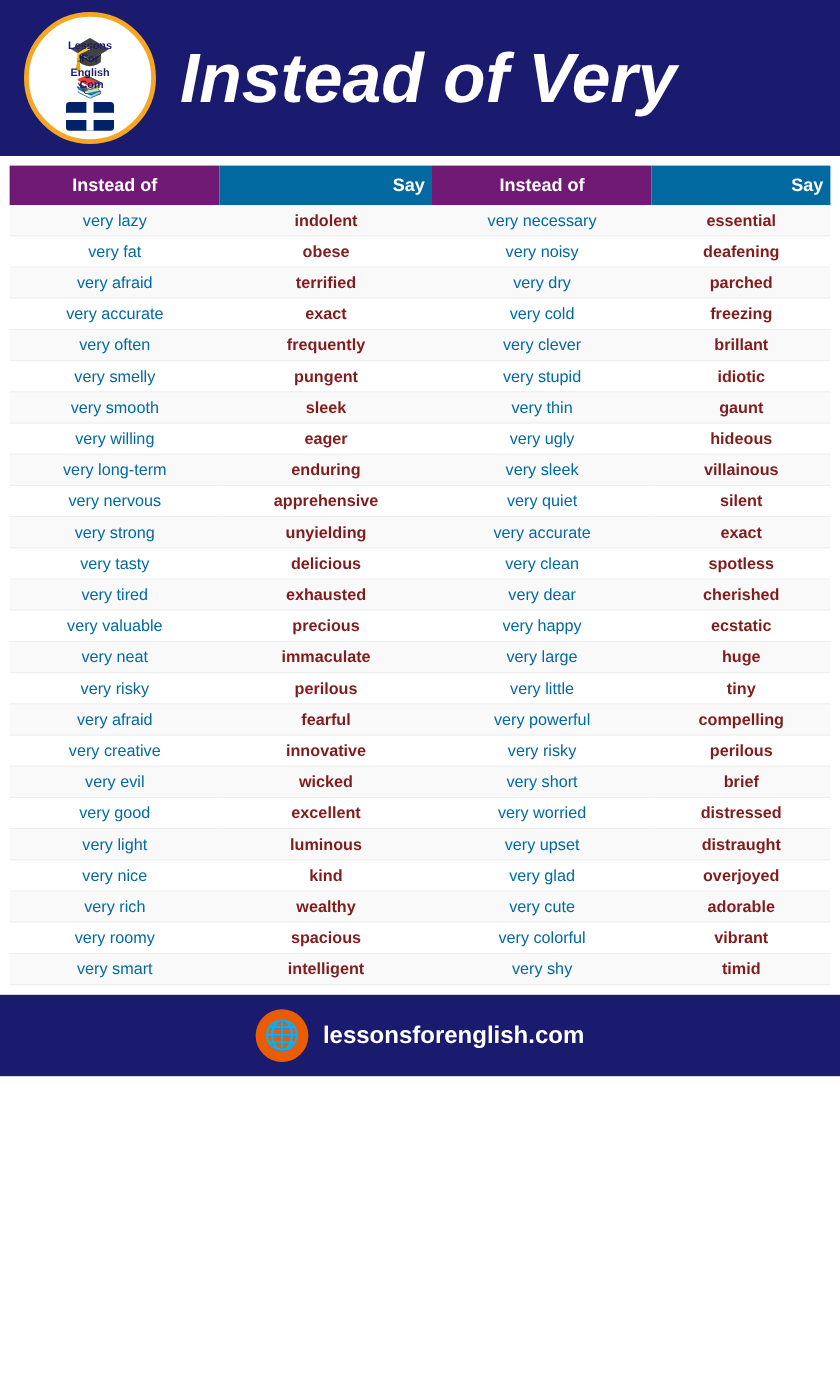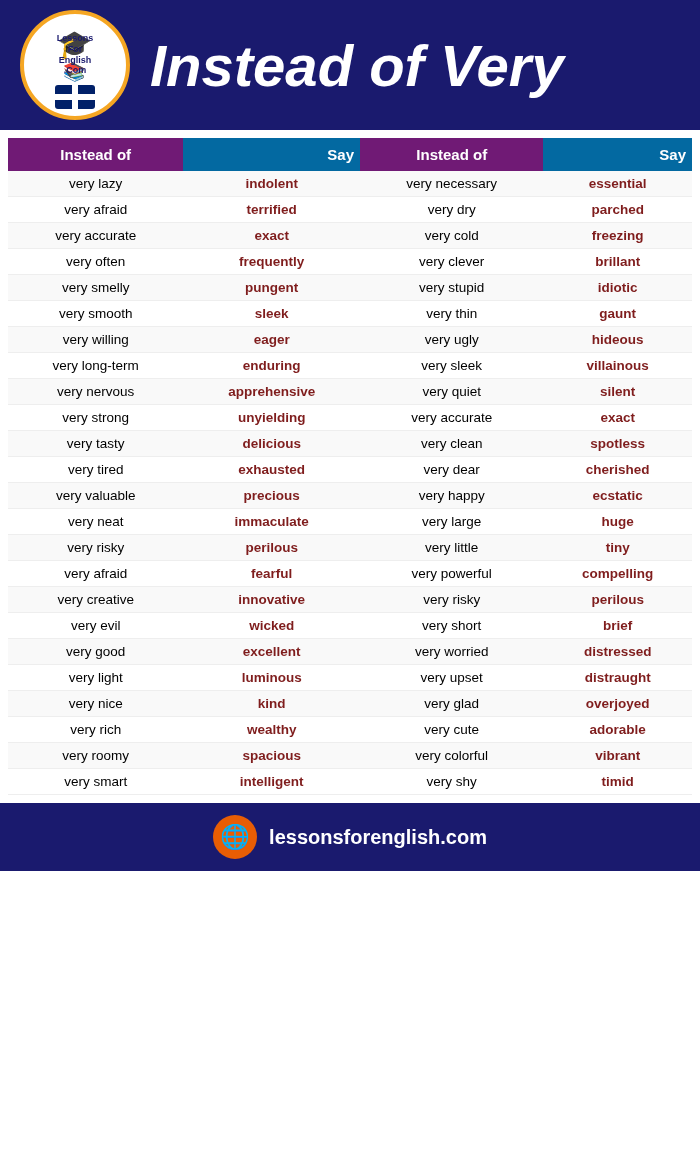--- a/index.html
+++ b/index.html
@@ -124,21 +124,21 @@
       border-bottom: 1px solid #eee;
     }
     tbody tr:nth-child(odd) {
       background: #f9f9f9;
     }
     tbody tr:nth-child(even) {
       background: #fff;
     }
     tbody tr td:nth-child(1),
     tbody tr td:nth-child(3) {
-      color: #000000;
+      color: #0369a1;
       font-weight: normal;
     }
     tbody tr td:nth-child(2),
     tbody tr td:nth-child(4) {
       color: #7f1d1d;
       font-weight: bold;
     }
 
     
     .footer {
@@ -192,20 +192,26 @@
       </tr>
     </thead>
     <tbody id="table-body">
     <tr>
           <td>very lazy</td>
           <td>indolent</td>
           <td>very necessary</td>
           <td>essential</td>
         </tr>
         <tr>
+          <td>very fat</td>
+          <td>obese</td>
+          <td>very noisy</td>
+          <td>deafening</td>
+        </tr>
+        <tr>
           <td>very afraid</td>
           <td>terrified</td>
           <td>very dry</td>
           <td>parched</td>
         </tr>
         <tr>
           <td>very accurate</td>
           <td>exact</td>
           <td>very cold</td>
           <td>freezing</td>

